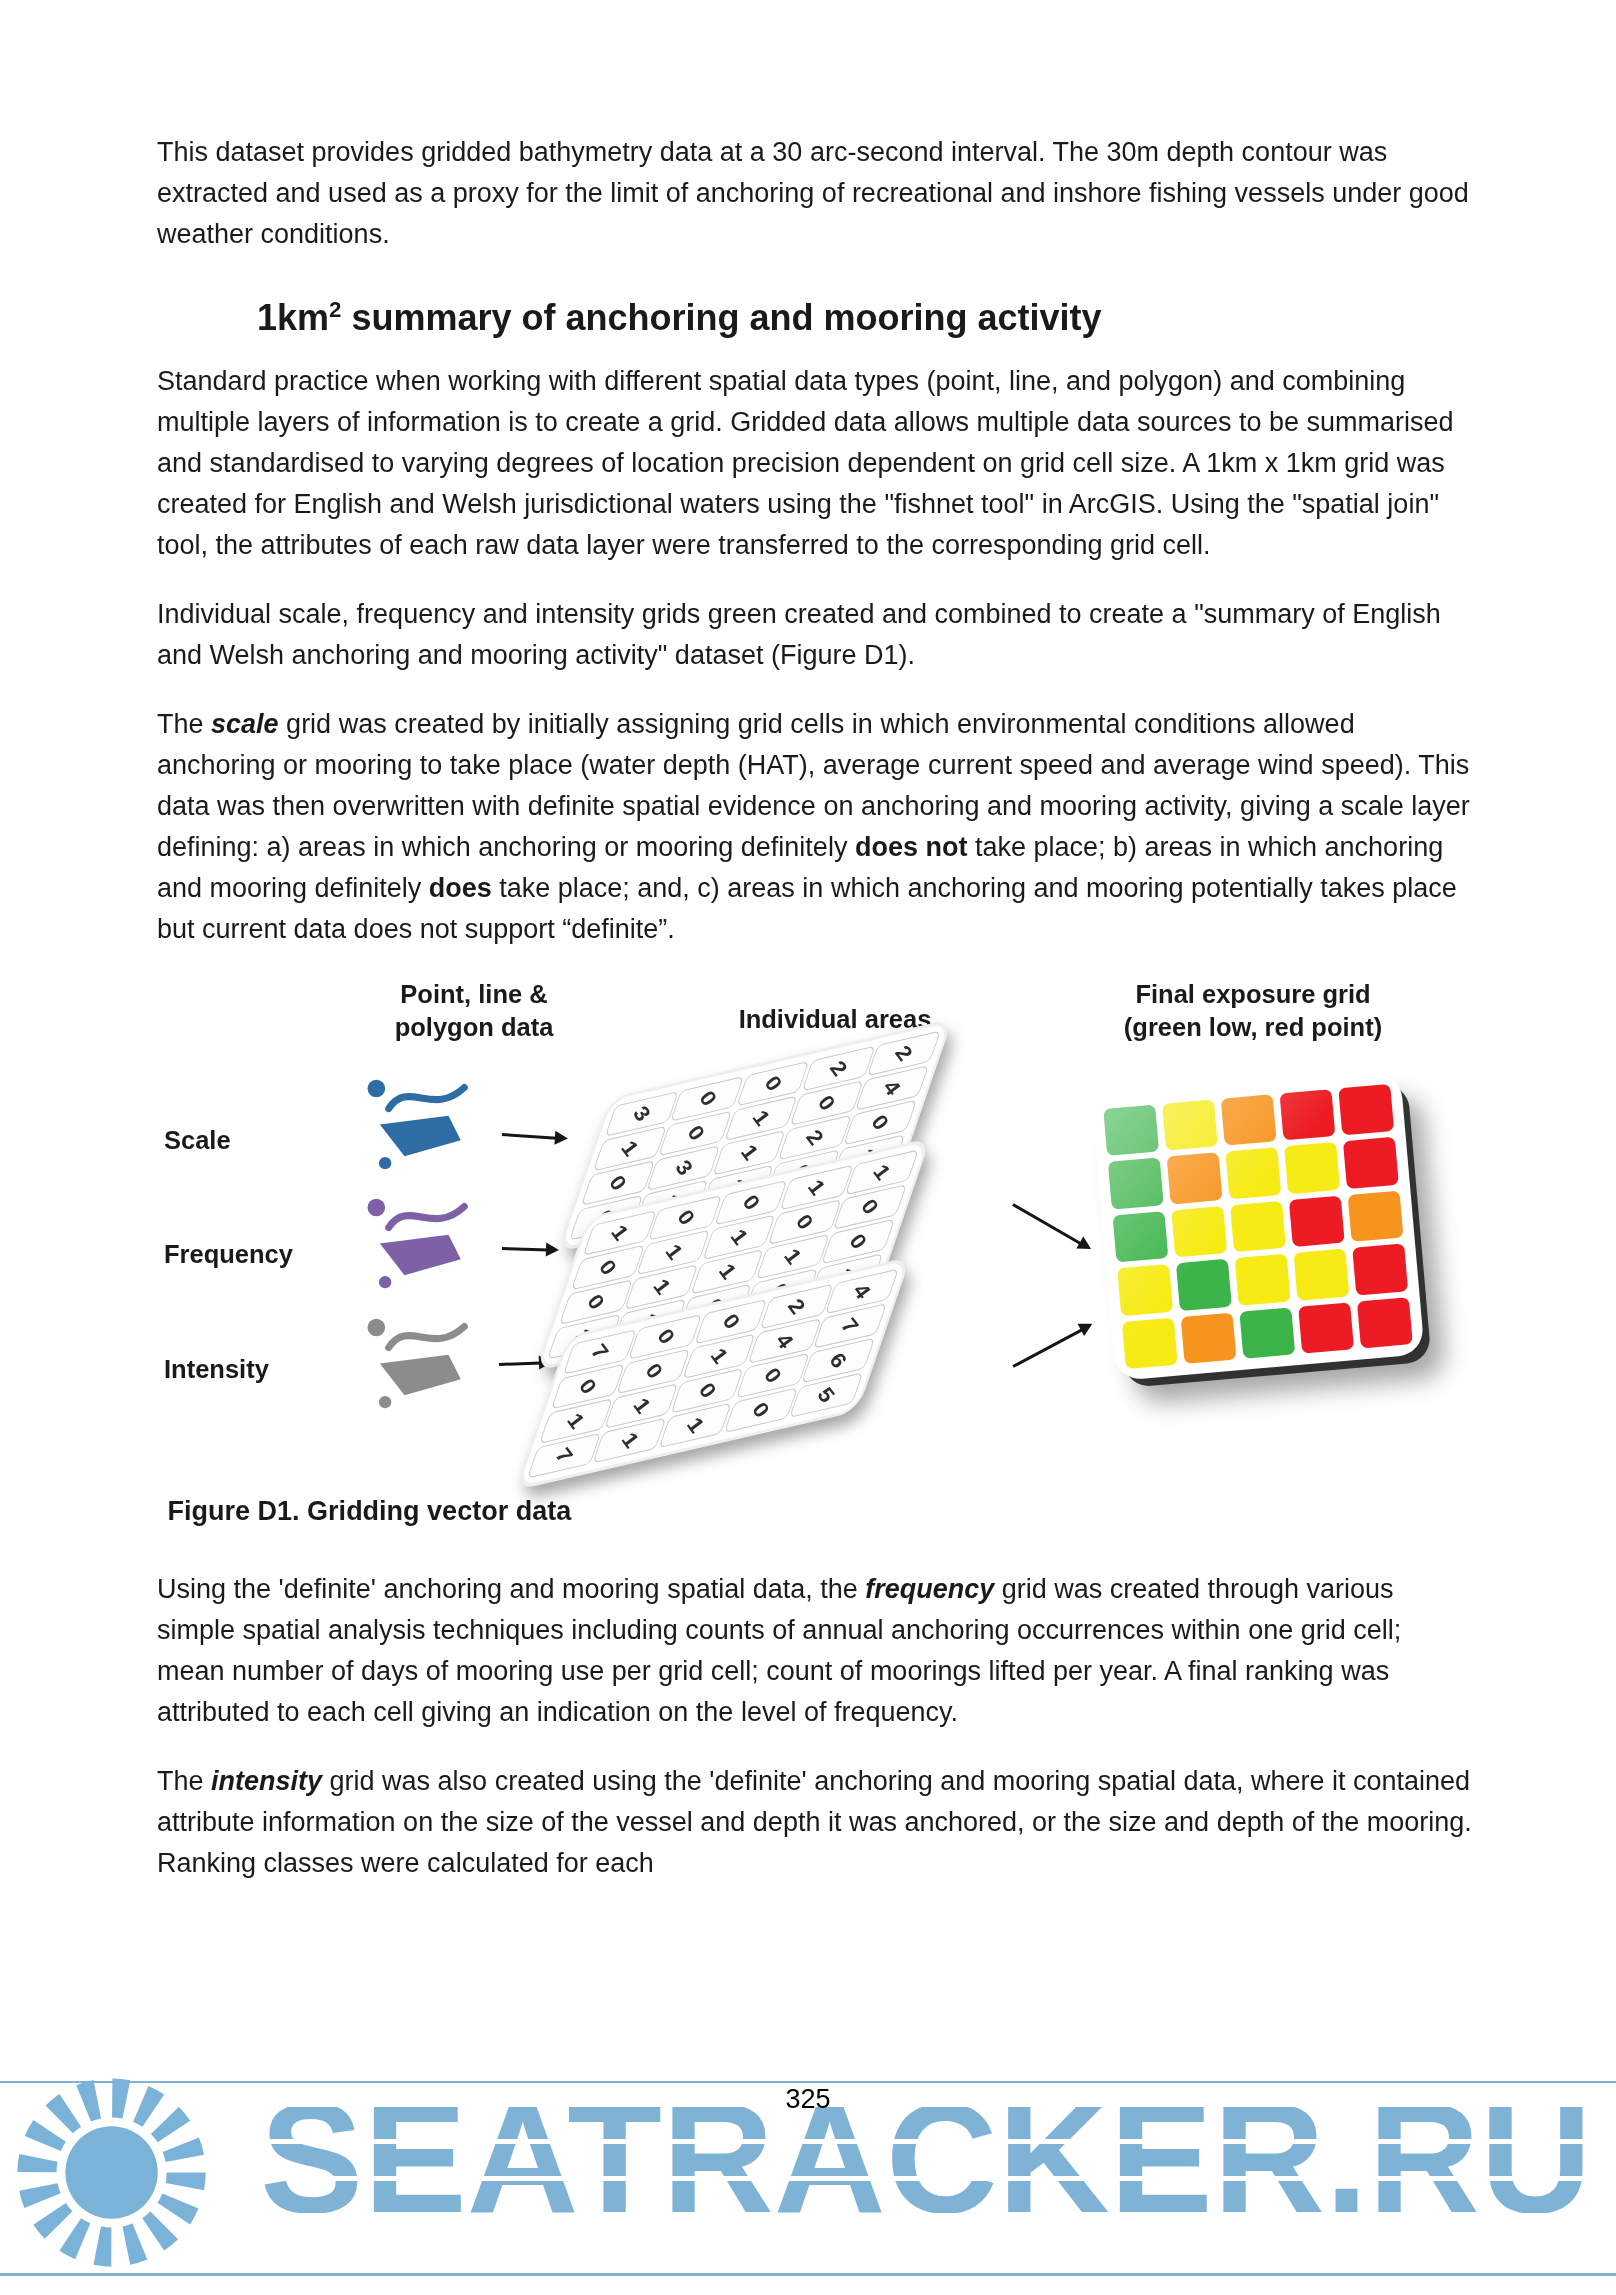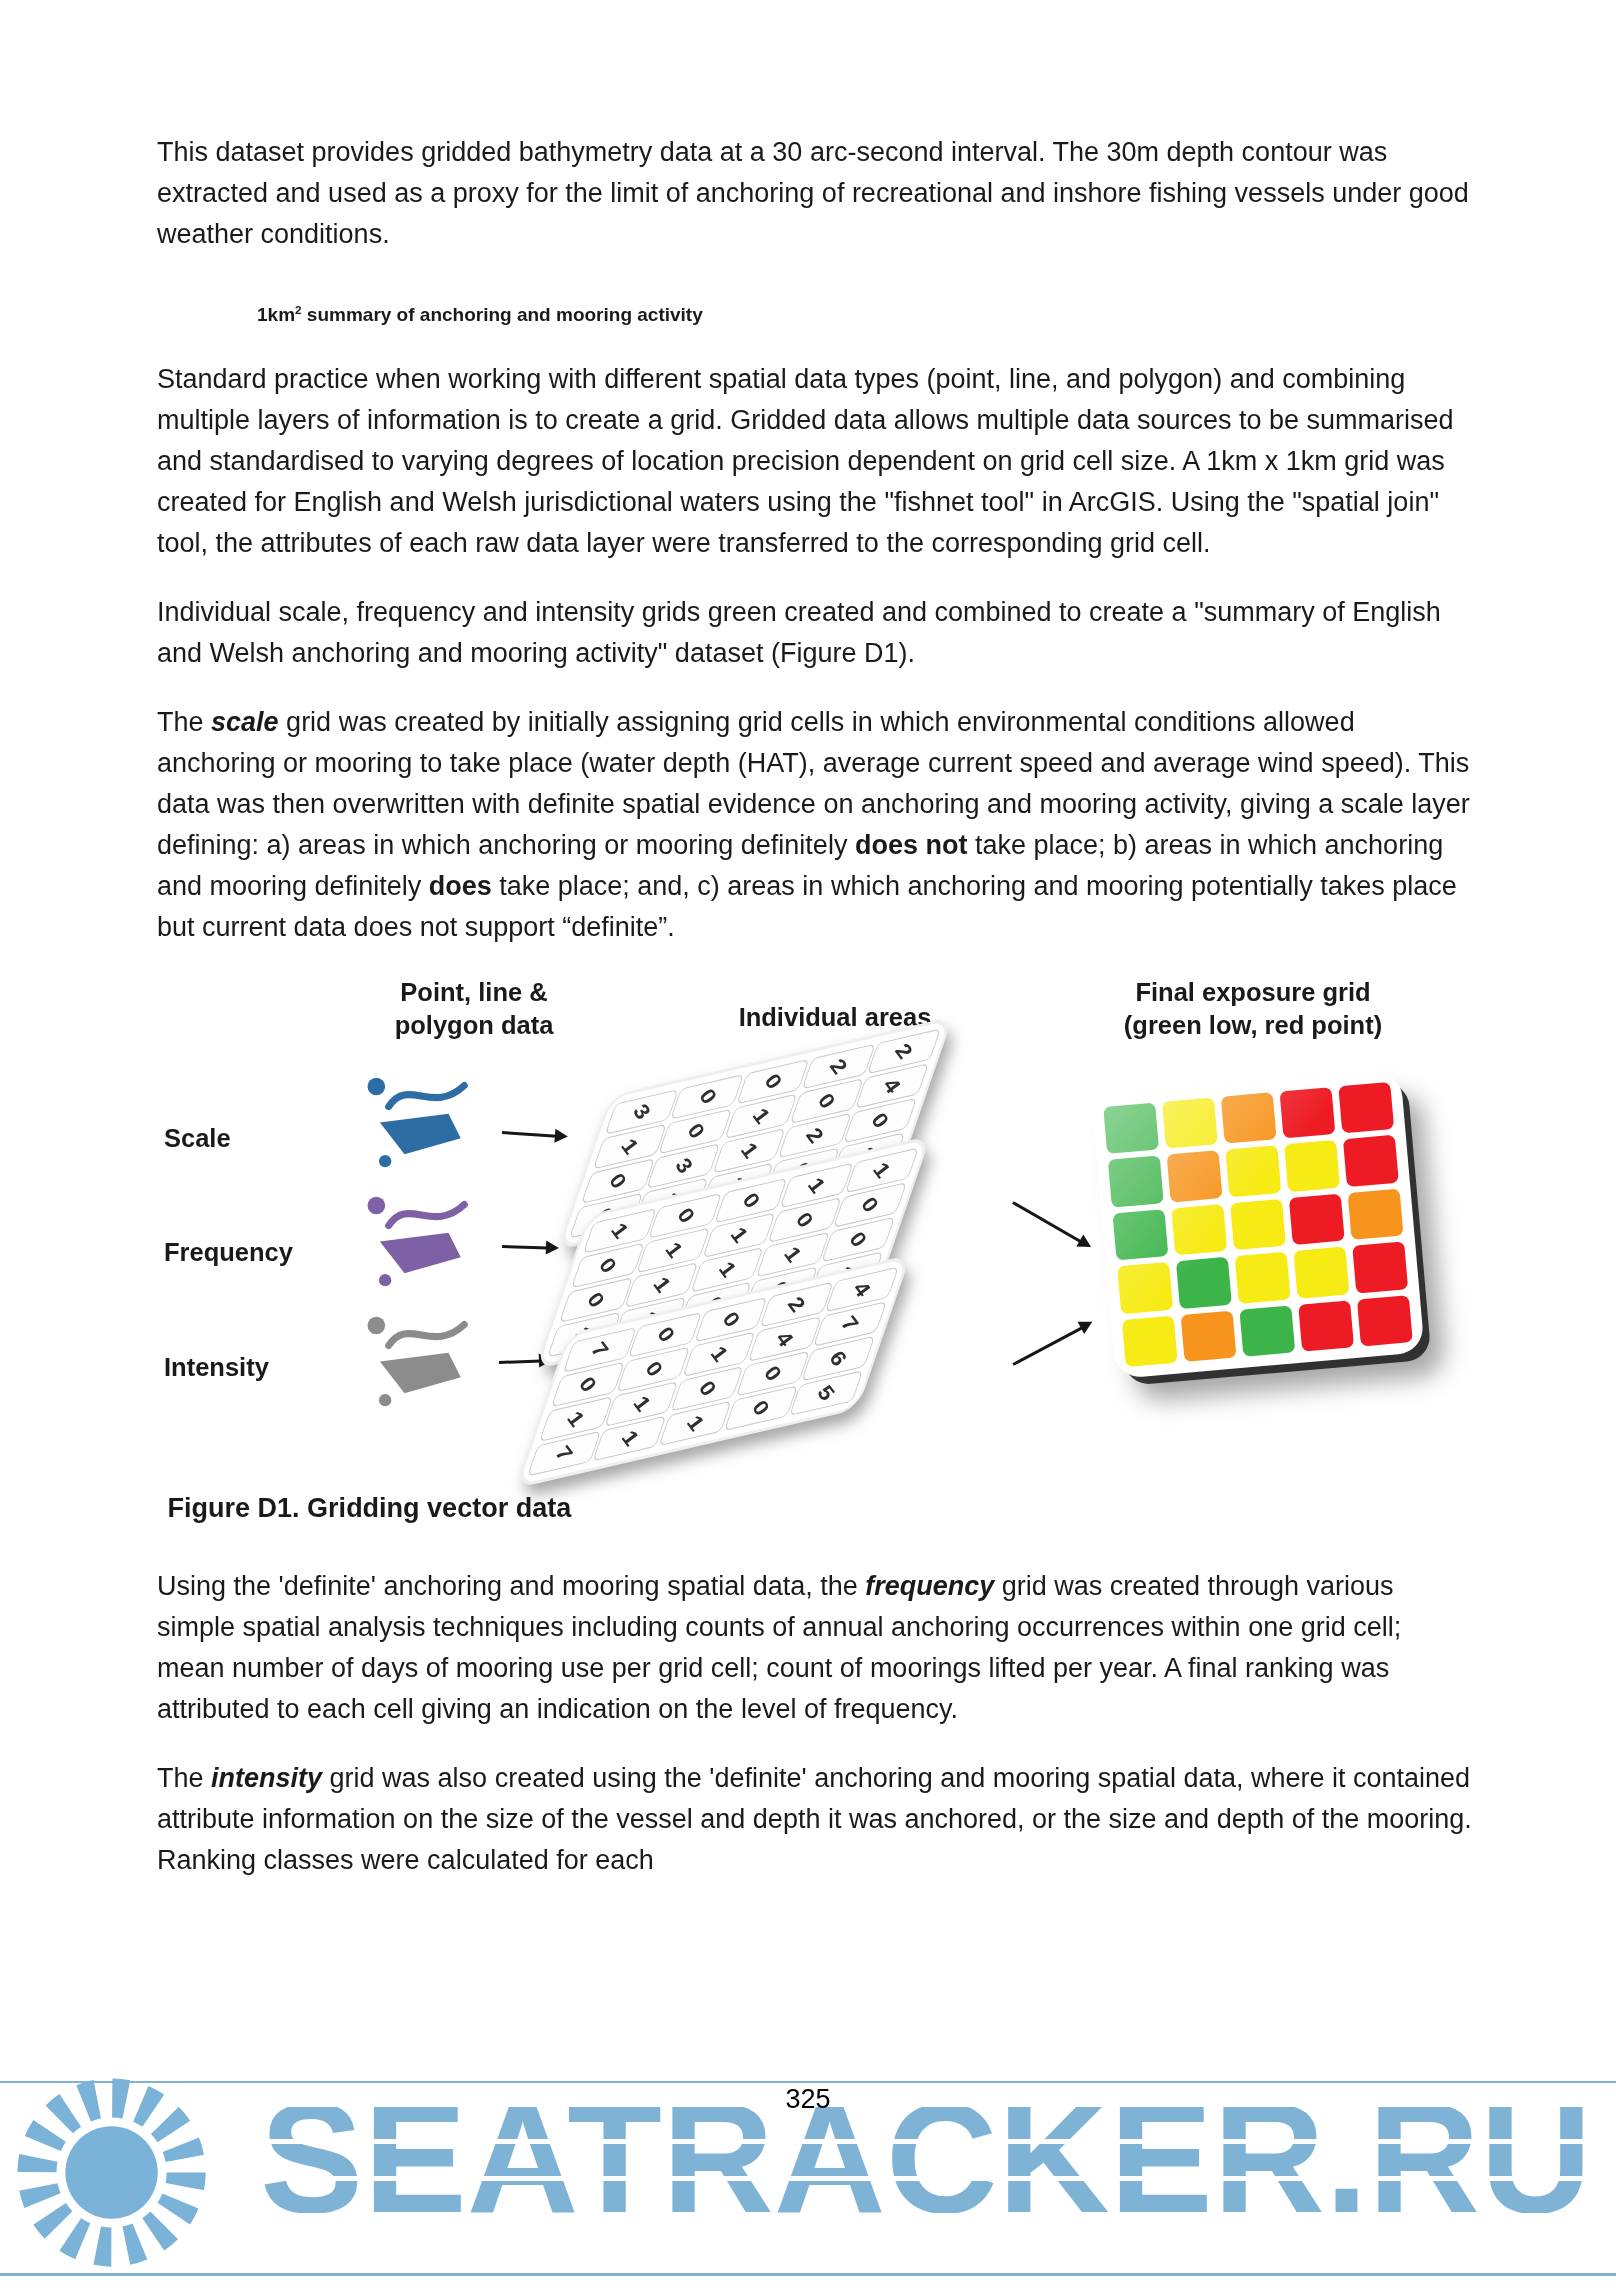--- a/index.html
+++ b/index.html
@@ -5,21 +5,21 @@
   * { box-sizing: border-box; }
   html,body { margin:0; padding:0; background:#e8e8e8; }
   .page {
     position:relative; width:1616px; height:2295px; margin:0 auto;
     background:#ffffff; overflow:hidden;
     font-family:"Liberation Sans", sans-serif; color:#1a1a1a;
   }
   .content { position:absolute; left:157px; top:132px; width:1315px; }
   .content p { font-size:27px; line-height:41px; margin:0 0 28px 0; }
   h2.section-heading {
-    font-size:19px; line-height:35px; font-weight:bold;
+    font-size:36px; line-height:35px; font-weight:bold;
     margin:37px 0 26.4px 100px;
   }
   .sup { vertical-align:super; font-size:0.62em; }
   .b { font-weight:bold; } .i { font-style:italic; }
 
   
   .figure { position:relative; height:493px; margin:5.3px 0 0 0; }
   .fig-label {
     position:absolute; font-weight:bold; font-size:25.5px; line-height:33px;
     text-align:center; white-space:pre-line;

